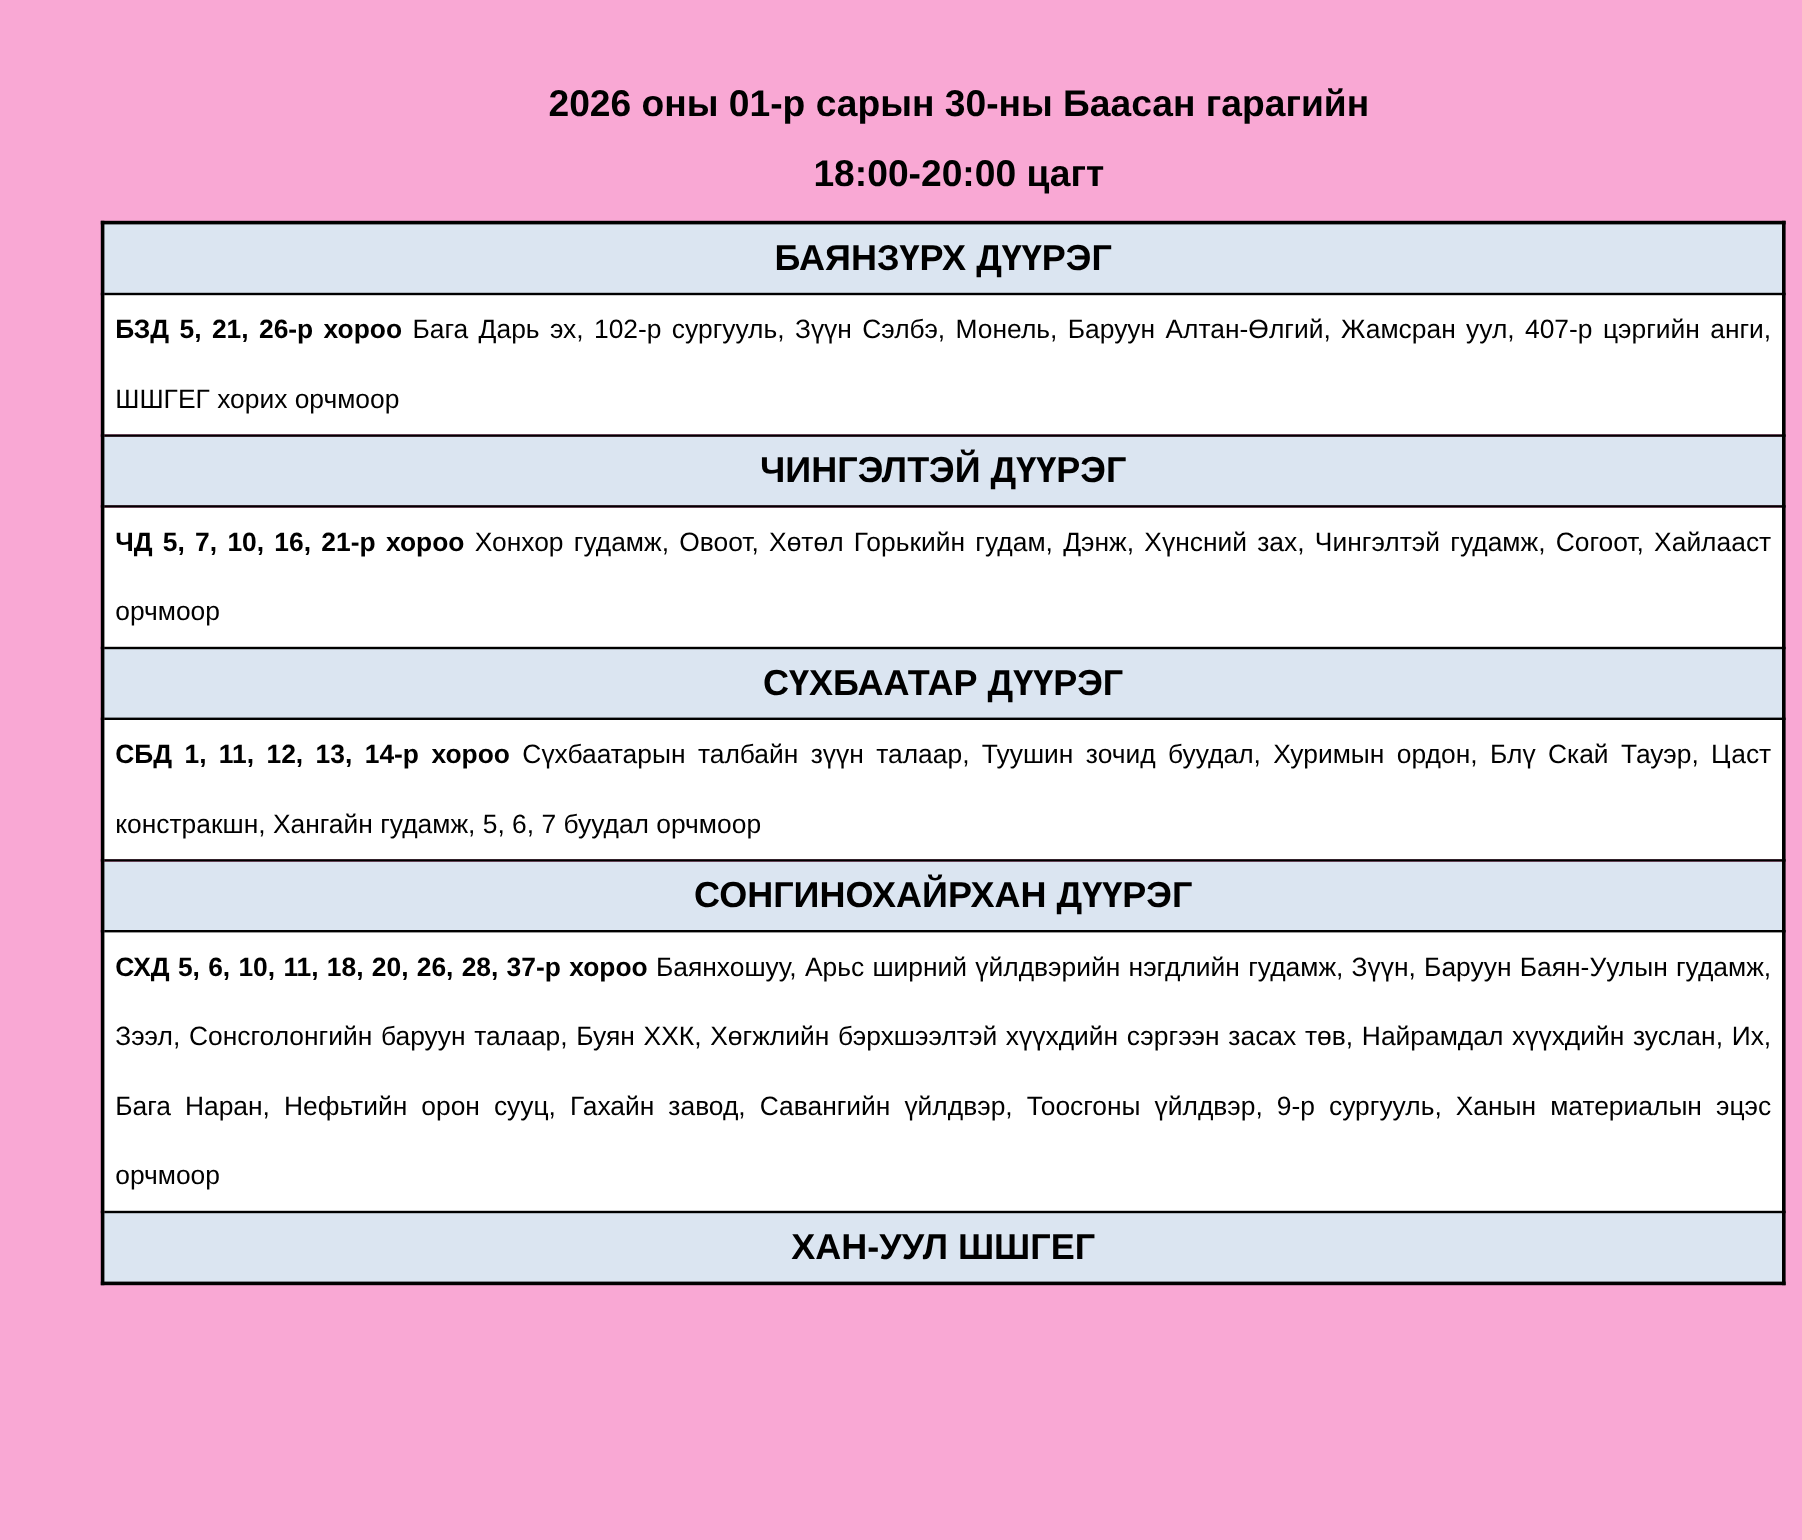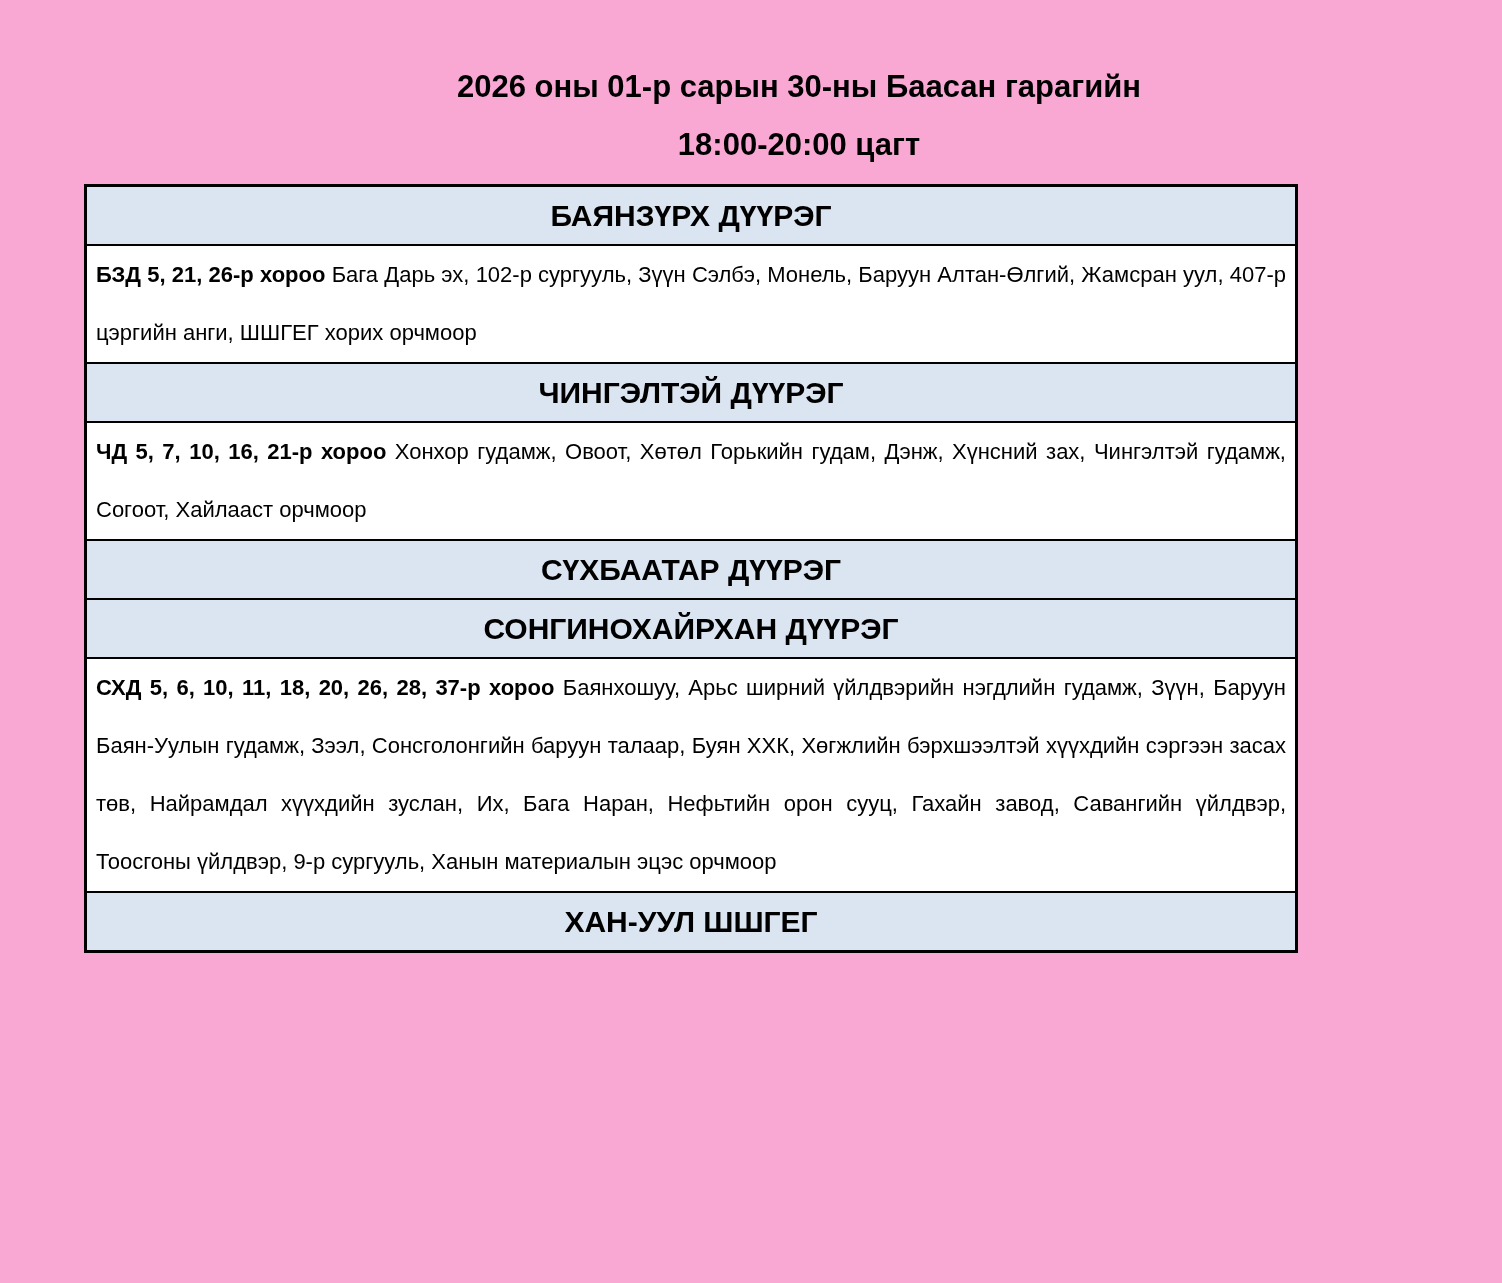--- a/index.html
+++ b/index.html
@@ -20,21 +20,21 @@
   .title-block {
     padding-top: 58px;
     text-align: center;
     font-weight: 700;
     font-size: 31px;
     line-height: 58px;
   }
   table.schedule {
     border-collapse: collapse;
     table-layout: fixed;
-    width: 1214px;
+    width: 1404px;
     margin: 10px 0 0 36px;
     border: 3px solid #000000;
   }
   table.schedule td {
     border: 2px solid #000000;
     overflow: hidden;
   }
   td.district-hdr {
     background: #dbe5f1;
     text-align: center;
@@ -83,20 +83,26 @@
       <tr>
         <td class="district-body">
           <b>ЧД 5, 7, 10, 16, 21-р хороо</b>
           <span>Хонхор гудамж, Овоот, Хөтөл Горькийн гудам, Дэнж, Хүнсний зах, Чингэлтэй гудамж, Согоот, Хайлааст орчмоор</span>
         </td>
       </tr>
 
       <tr>
         <td class="district-hdr">СҮХБААТАР ДҮҮРЭГ</td>
       </tr>
+      <tr>
+        <td class="district-body">
+          <b>СБД 1, 11, 12, 13, 14-р хороо</b>
+          <span>Сүхбаатарын талбайн зүүн талаар, Туушин зочид буудал, Хуримын ордон, Блү Скай Тауэр, Цаст констракшн, Хангайн гудамж, 5, 6, 7 буудал орчмоор</span>
+        </td>
+      </tr>
 
       <tr>
         <td class="district-hdr">СОНГИНОХАЙРХАН ДҮҮРЭГ</td>
       </tr>
       <tr>
         <td class="district-body">
           <b>СХД 5, 6, 10, 11, 18, 20, 26, 28, 37-р хороо</b>
           <span>Баянхошуу, Арьс ширний үйлдвэрийн нэгдлийн гудамж, Зүүн, Баруун Баян-Уулын гудамж, Зээл, Сонсголонгийн баруун талаар, Буян ХХК, Хөгжлийн бэрхшээлтэй хүүхдийн сэргээн засах төв, Найрамдал хүүхдийн зуслан, Их, Бага Наран, Нефьтийн орон сууц, Гахайн завод, Савангийн үйлдвэр, Тоосгоны үйлдвэр, 9-р сургууль, Ханын материалын эцэс орчмоор</span>
         </td>
       </tr>

